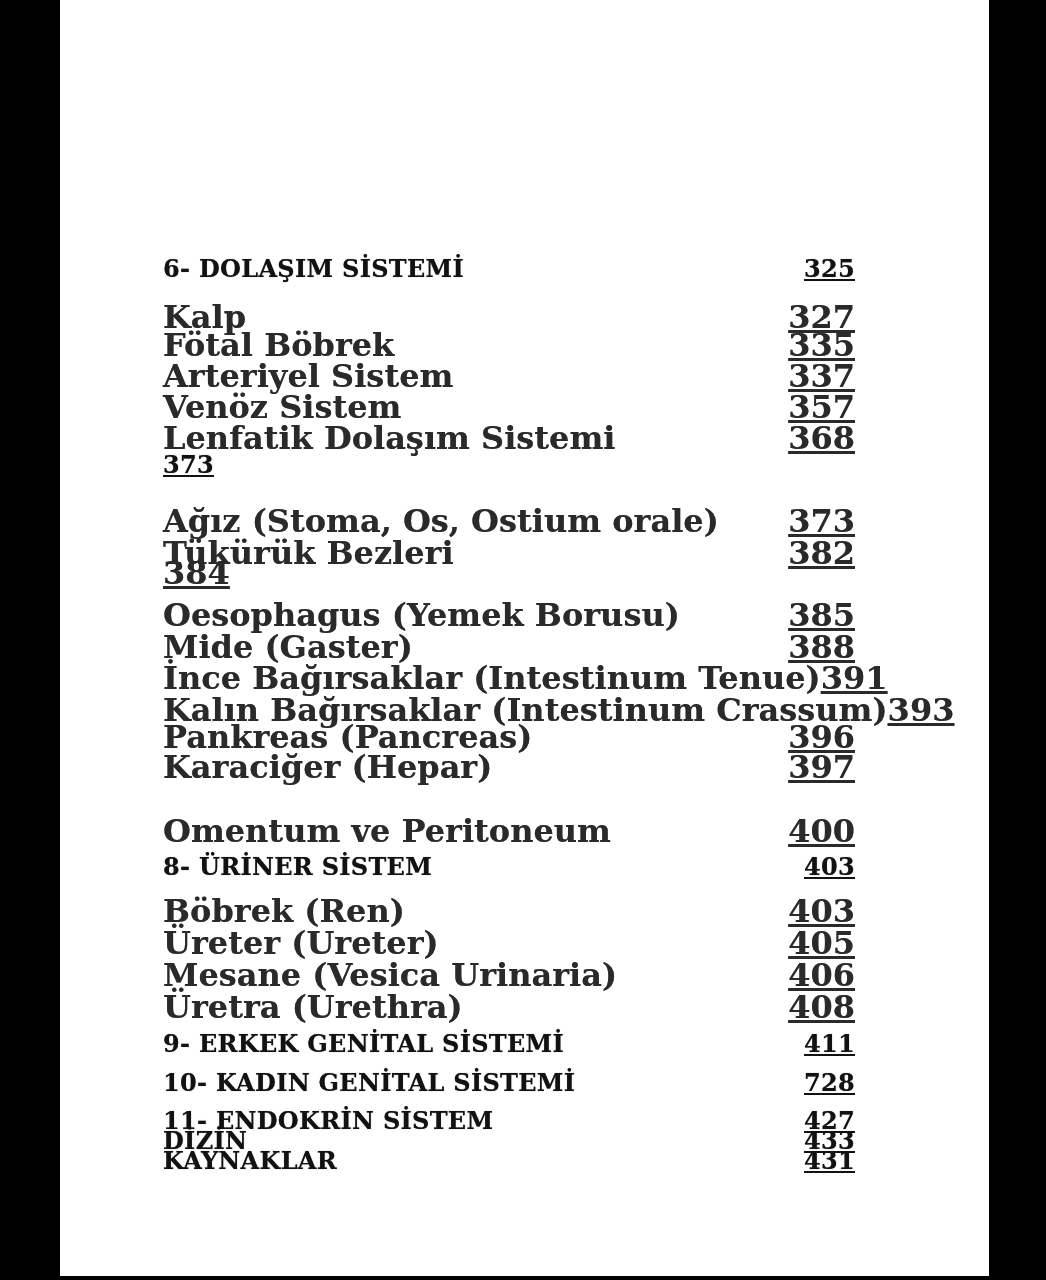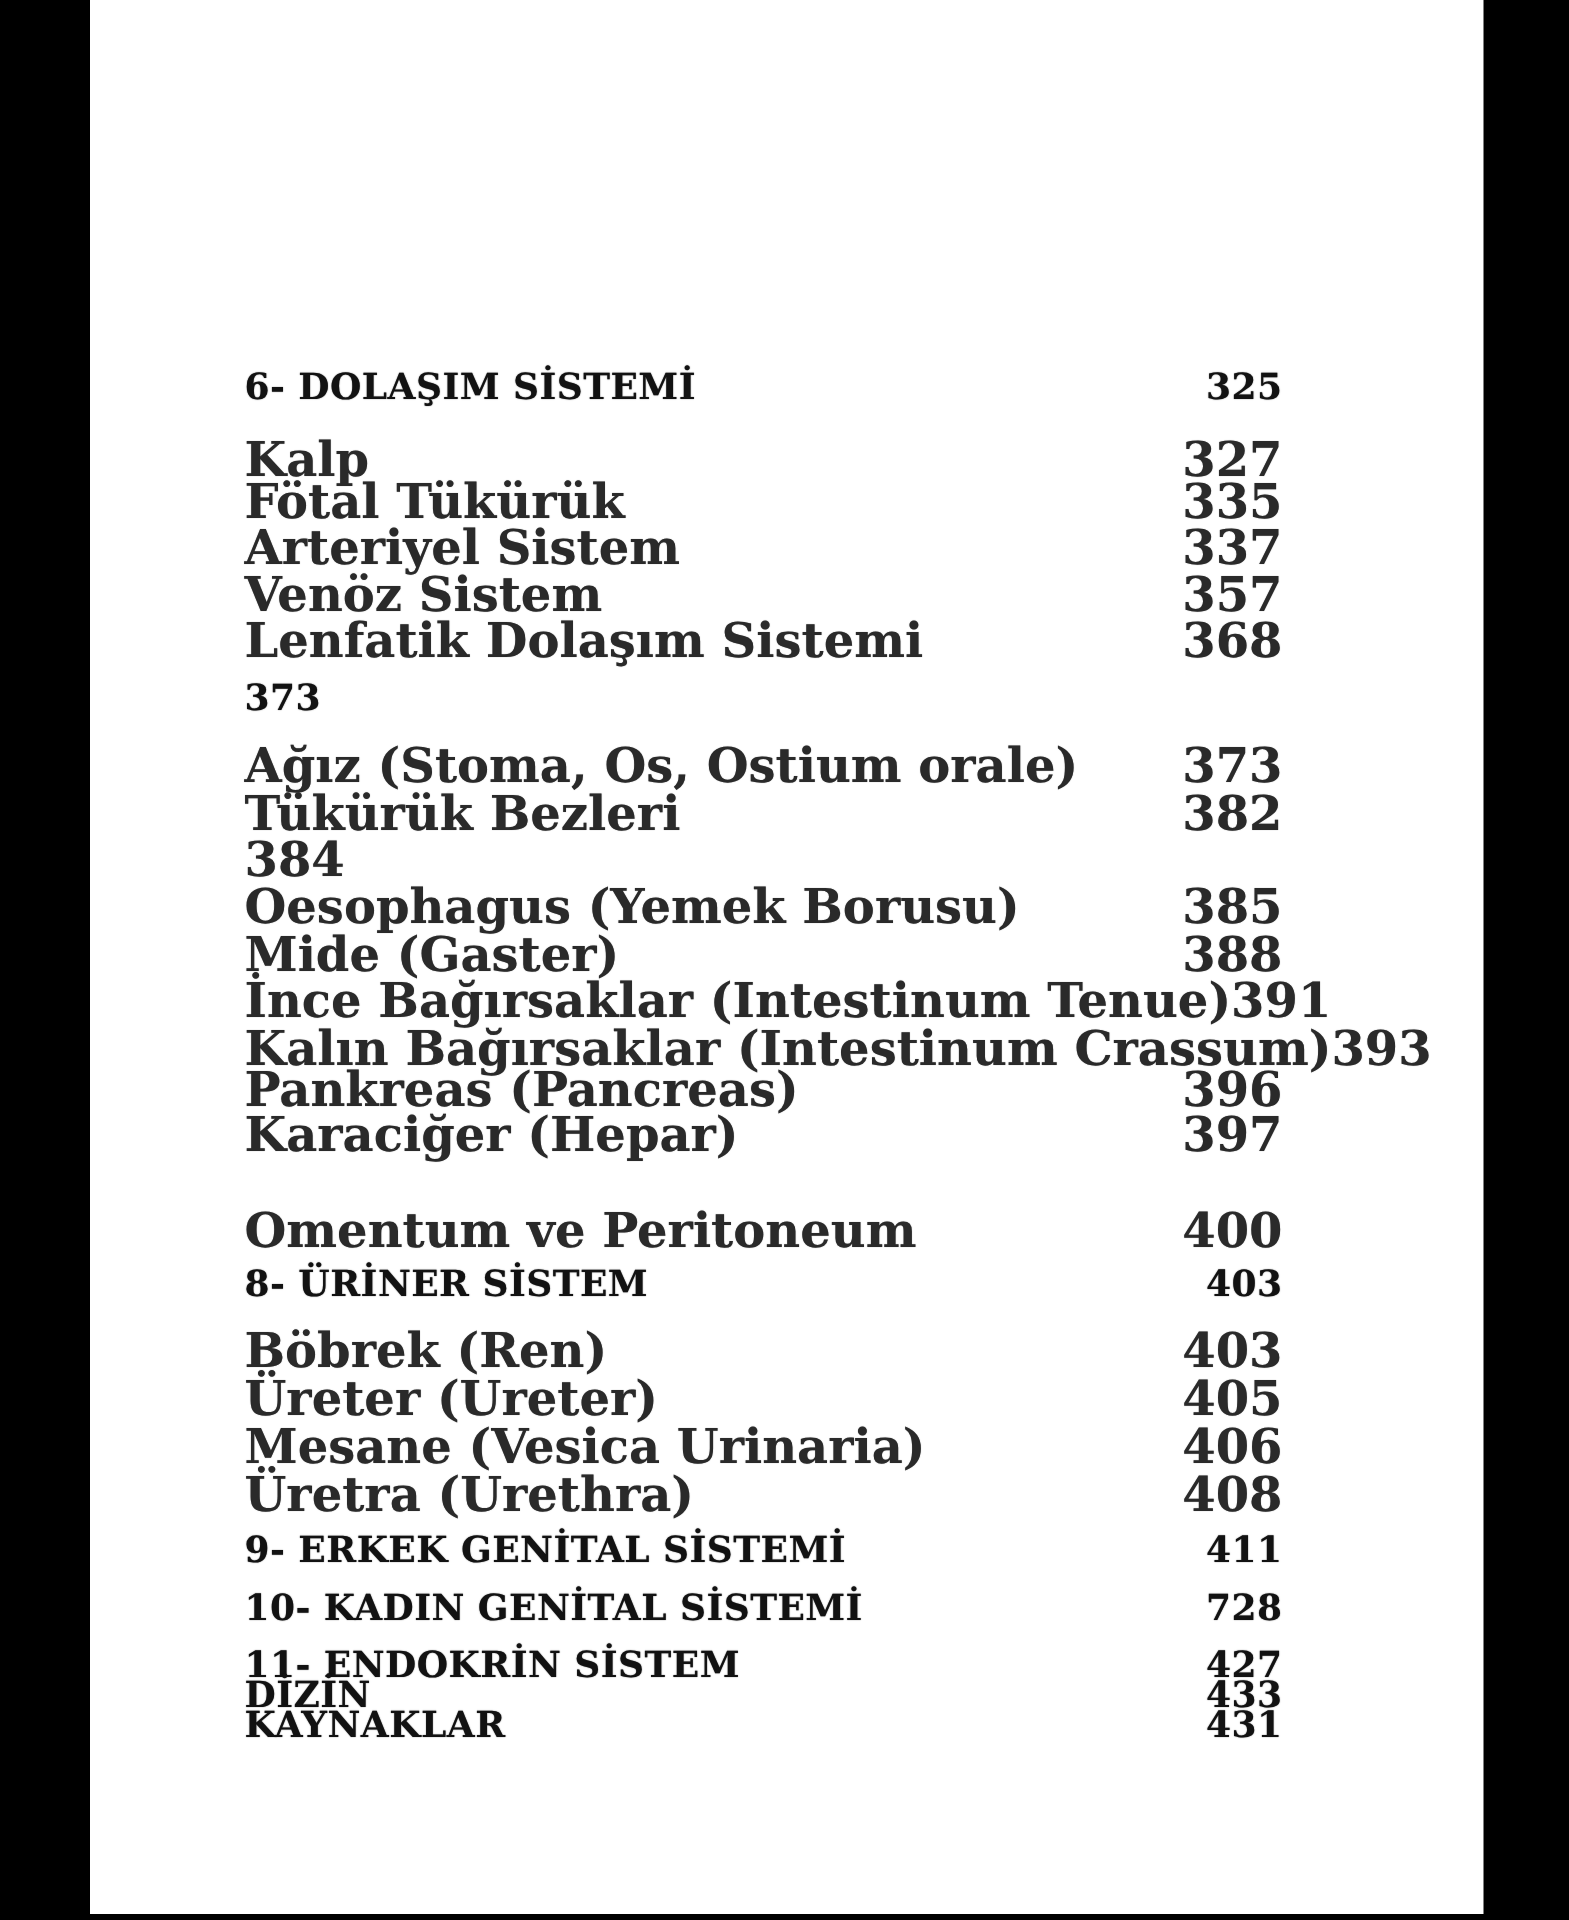--- a/index.html
+++ b/index.html
@@ -32,59 +32,60 @@
   .row {
     position: absolute;
     left: 0;
     right: 0;
     display: flex;
     justify-content: space-between;
     align-items: baseline;
     white-space: nowrap;
     line-height: 1.15;
   }
-  .row .label { text-align: right; }
+  .row .label { text-align: right; margin-top: 11px; }
   .row .pagenum { text-align: right; }
   .row.entry {
     font-size: 32px;
     font-weight: 700;
     color: #2a2a2a;
     text-shadow: 0 0 0.6px rgba(40,40,40,0.55);
   }
   .row.chapter {
     font-size: 24px;
     font-weight: 700;
     color: #121212;
     letter-spacing: 0.3px;
     text-shadow: 0 0 0.8px rgba(0,0,0,0.65);
   }
   .row.entry .pagenum,
   .row.chapter .pagenum {
     font-weight: 700;
+    text-decoration: underline;
   }
 </style>
 </head>
 <body>
 
 <div class="scan-border left"></div>
 <div class="scan-border right"></div>
 <div class="scan-border bottom"></div>
 
 <div class="toc-content">
 
   <div class="row chapter" style="top:244px">
     <span class="label">6- DOLAŞIM SİSTEMİ</span>
     <span class="pagenum">325</span>
   </div>
   <div class="row entry" style="top:288px">
     <span class="label">Kalp</span>
     <span class="pagenum">327</span>
   </div>
   <div class="row entry" style="top:316px">
-    <span class="label">Fötal Tükürük</span>
+    <span class="label">Fötal Böbrek</span>
     <span class="pagenum">335</span>
   </div>
   <div class="row entry" style="top:347px">
     <span class="label">Arteriyel Sistem</span>
     <span class="pagenum">337</span>
   </div>
   <div class="row entry" style="top:378px">
     <span class="label">Venöz Sistem</span>
     <span class="pagenum">357</span>
   </div>

